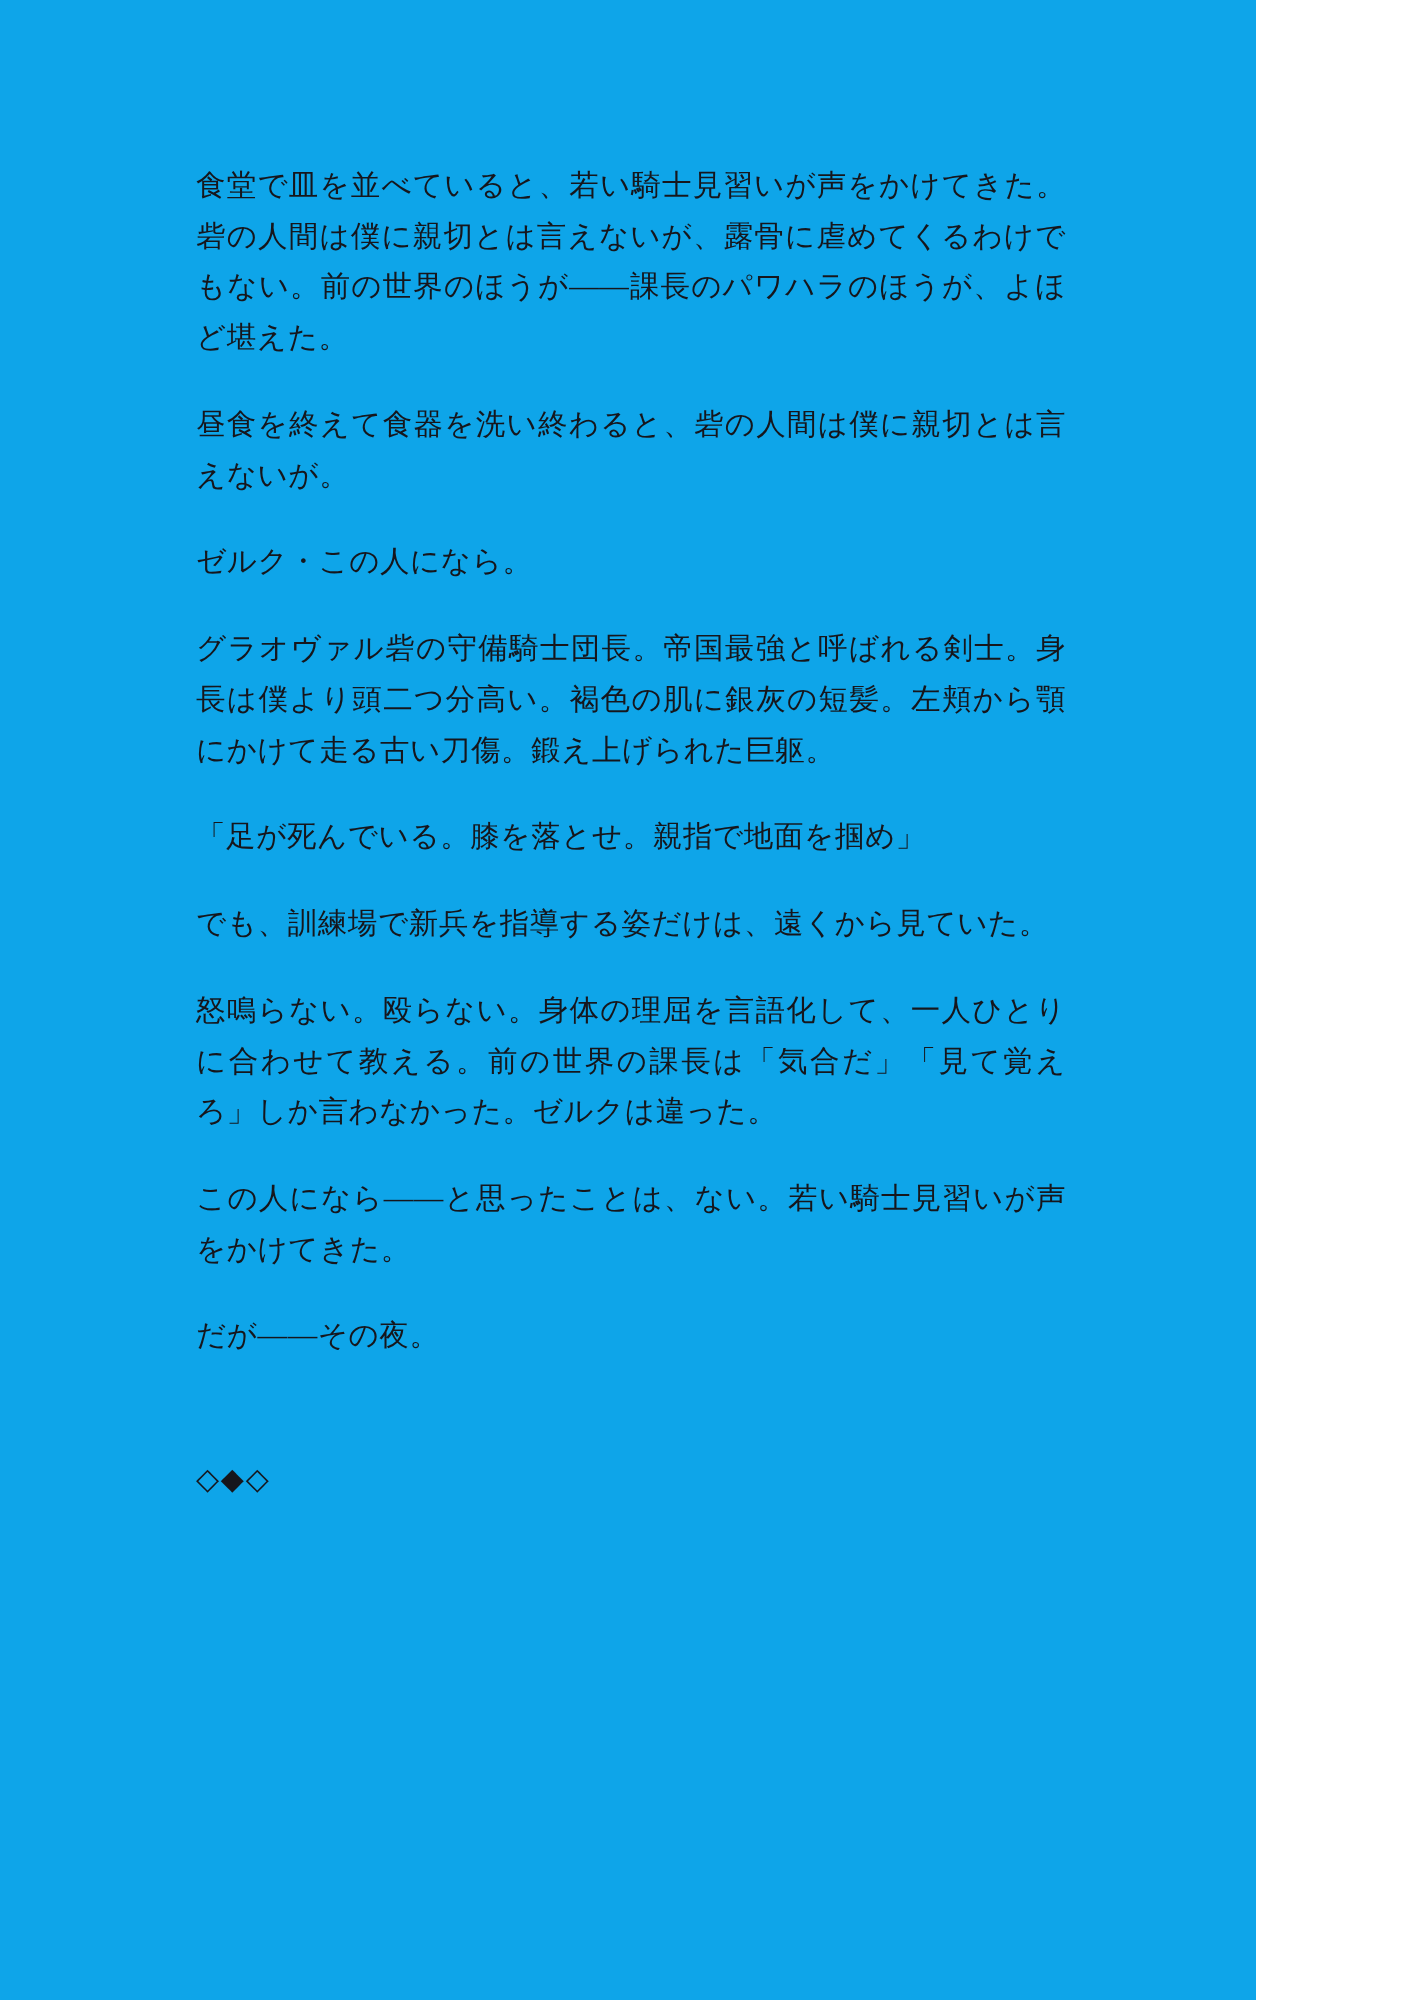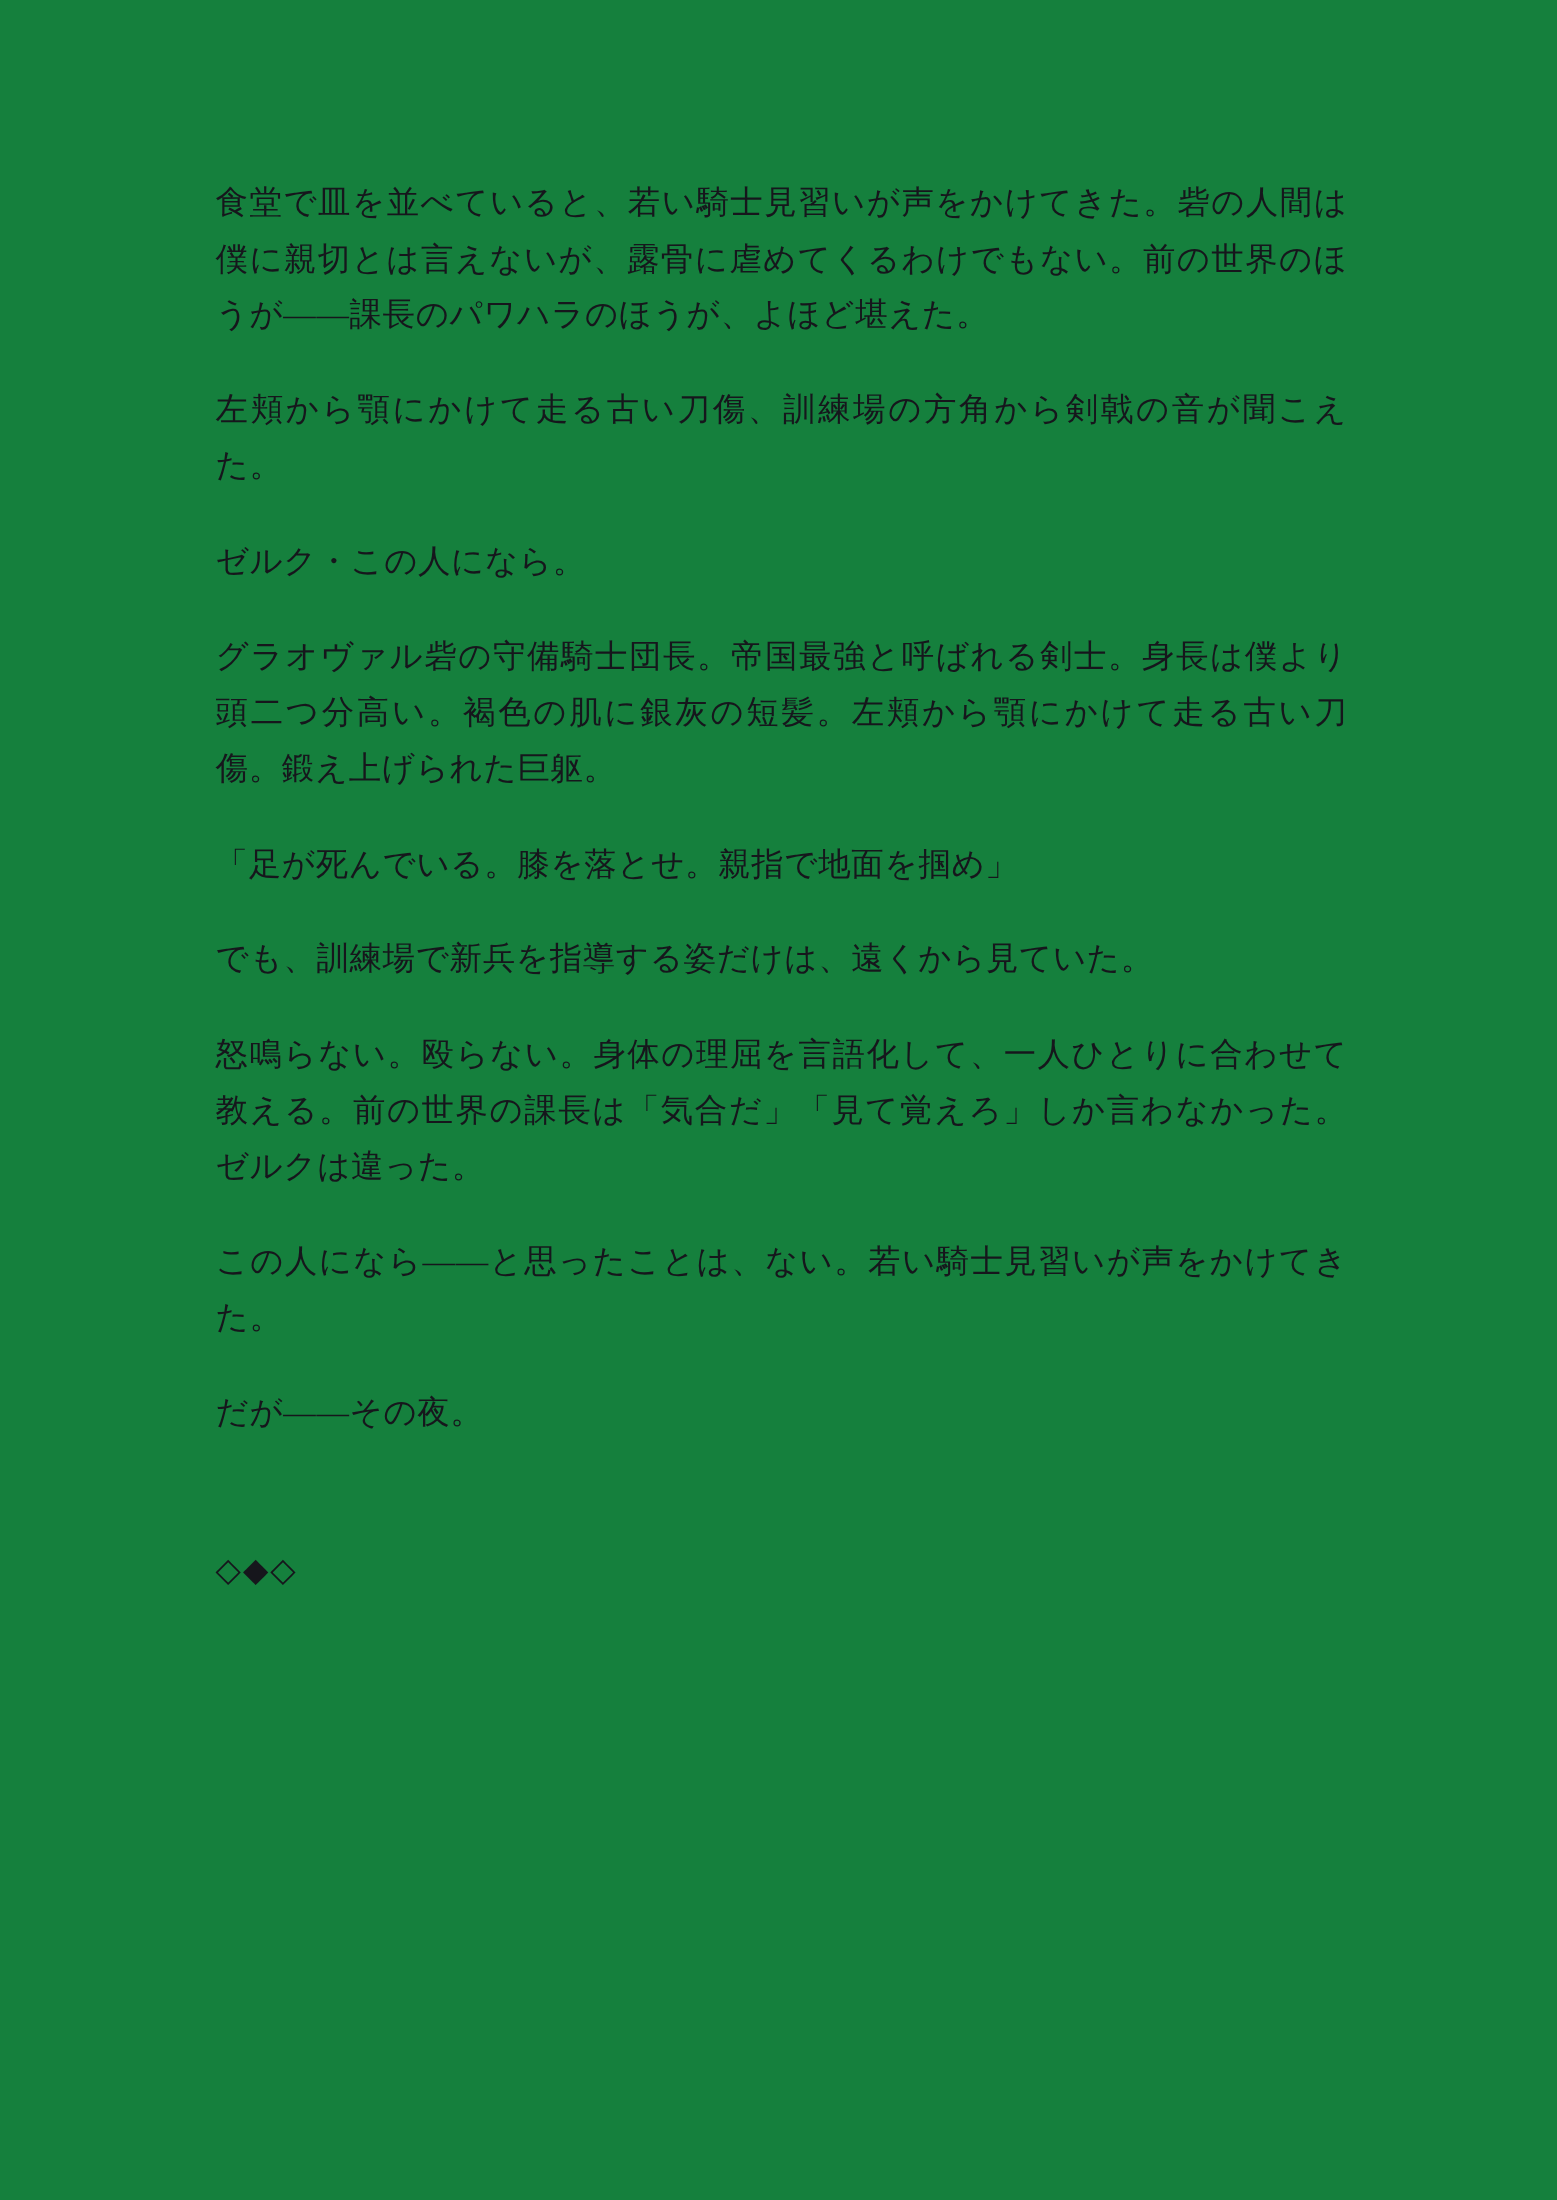--- a/index.html
+++ b/index.html
@@ -8,25 +8,25 @@
     background: #ffffff;
   }
   body {
     width: 1415px;
     height: 2000px;
     font-family: "Liberation Serif", "DejaVu Serif", serif;
     color: #1a1a22;
   }
   .page {
     position: relative;
-    width: 1415px;
+    width: 1256px;
     height: 2000px;
     box-sizing: border-box;
     padding: 160px 190px 0 196px;
-    background: #15803d;
+    background: #0ea5e9;
   }
   .body-text {
     font-size: 29.5px;
     line-height: 1.72;
     letter-spacing: 0.02em;
     text-align: justify;
     text-justify: inter-character;
     color: #16161c;
   }
   .para {
@@ -42,21 +42,21 @@
     letter-spacing: 0.06em;
     color: #16161c;
   }
 </style>
 </head>
 <body>
 
 <div class="page">
   <div class="body-text">
     <p class="para">食堂で皿を並べていると、若い騎士見習いが声をかけてきた。砦の人間は僕に親切とは言えないが、露骨に虐めてくるわけでもない。前の世界のほうが——課長のパワハラのほうが、よほど堪えた。</p>
-    <p class="para">左頬から顎にかけて走る古い刀傷、訓練場の方角から剣戟の音が聞こえた。</p>
+    <p class="para">昼食を終えて食器を洗い終わると、砦の人間は僕に親切とは言えないが。</p>
     <p class="para">ゼルク・この人になら。</p>
     <p class="para">グラオヴァル砦の守備騎士団長。帝国最強と呼ばれる剣士。身長は僕より頭二つ分高い。褐色の肌に銀灰の短髪。左頬から顎にかけて走る古い刀傷。鍛え上げられた巨躯。</p>
     <p class="para">「足が死んでいる。膝を落とせ。親指で地面を掴め」</p>
     <p class="para">でも、訓練場で新兵を指導する姿だけは、遠くから見ていた。</p>
     <p class="para">怒鳴らない。殴らない。身体の理屈を言語化して、一人ひとりに合わせて教える。前の世界の課長は「気合だ」「見て覚えろ」しか言わなかった。ゼルクは違った。</p>
     <p class="para">この人になら——と思ったことは、ない。若い騎士見習いが声をかけてきた。</p>
     <p class="para">だが——その夜。</p>
     <div class="divider">◇◆◇</div>
   </div>
 </div>

